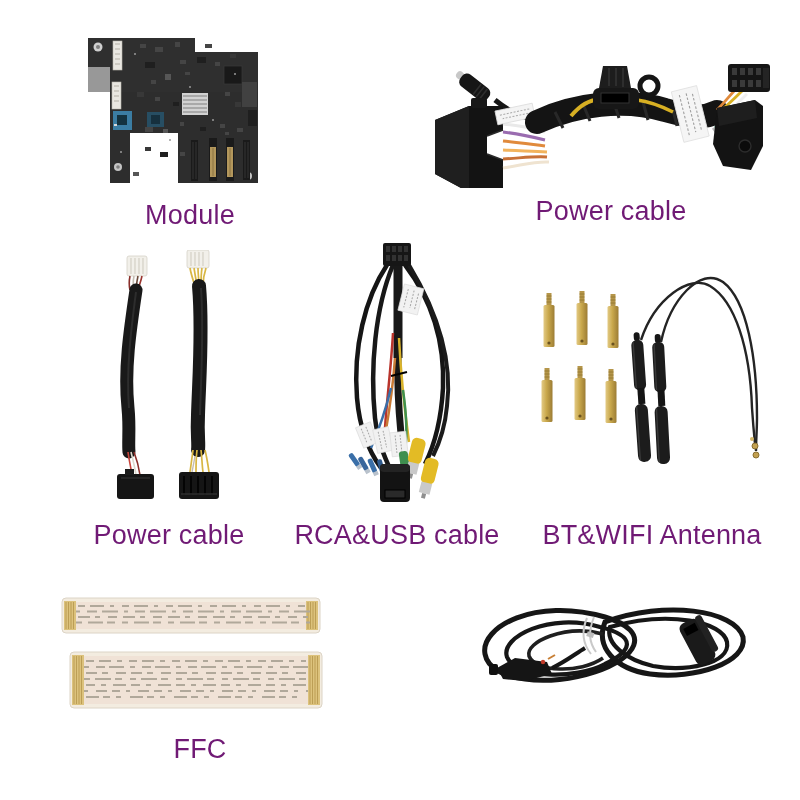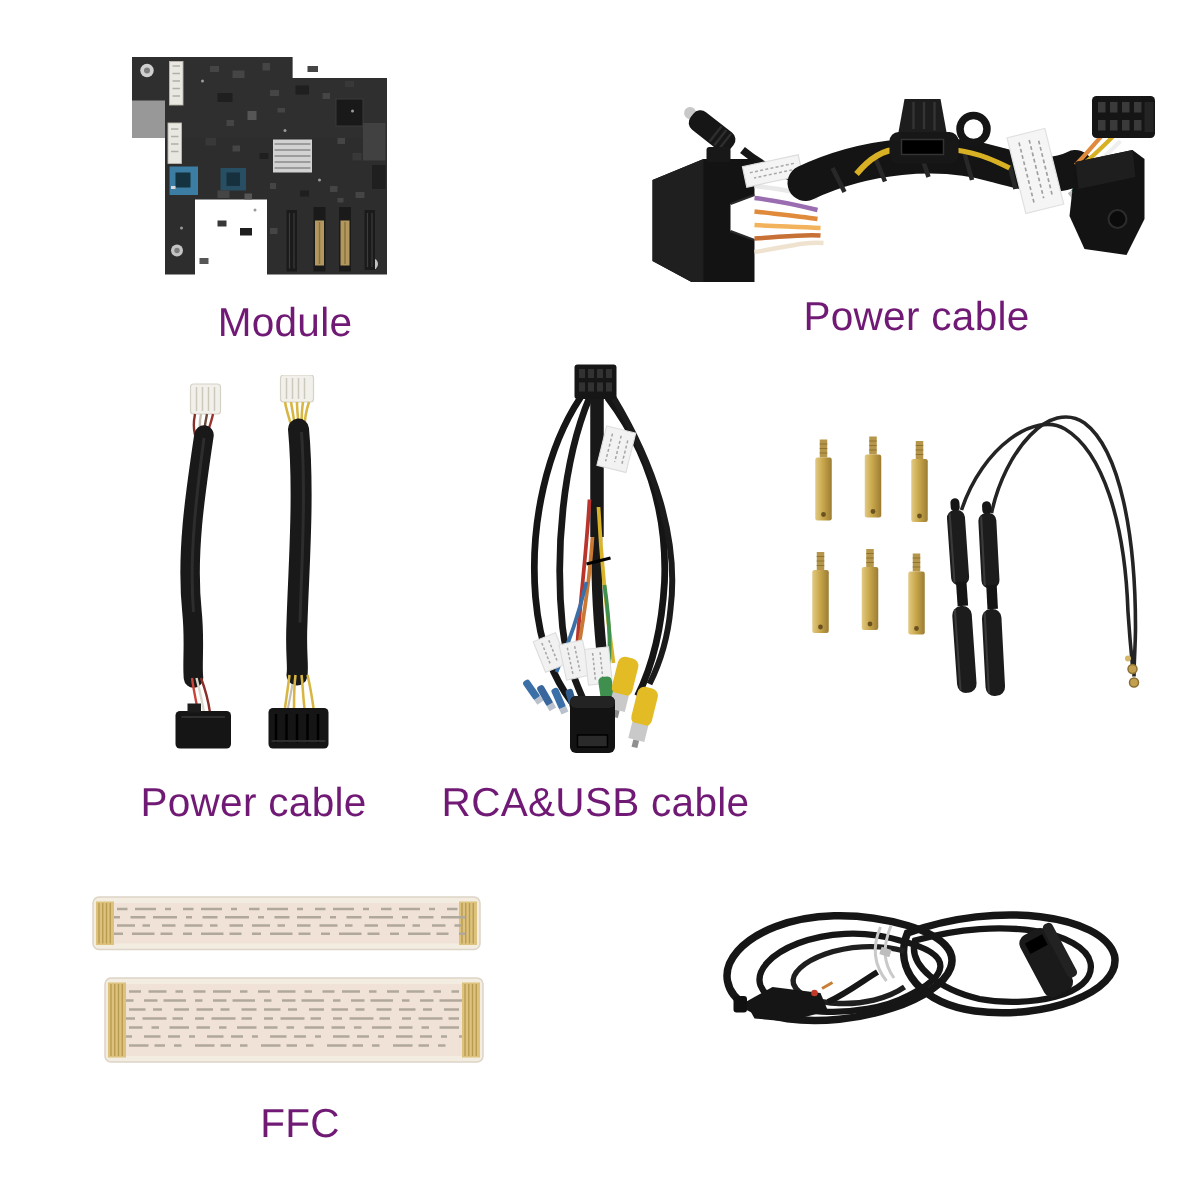--- a/index.html
+++ b/index.html
@@ -407,20 +407,21 @@
       <path d="M132,84 v46 M131,148 v54" stroke="#3a3a3a" stroke-width="1.4"></path>
     </g>
     <g transform="rotate(-3 156 142)">
       <rect x="153" y="76" width="6" height="9" rx="3" fill="#161616"></rect>
       <rect x="150" y="84" width="12" height="50" rx="5" fill="#1c1c1c"></rect>
       <rect x="153" y="132" width="7" height="16" fill="#141414"></rect>
       <rect x="149" y="148" width="13" height="58" rx="6" fill="#1c1c1c"></rect>
       <path d="M152,86 v46 M151,150 v54" stroke="#3a3a3a" stroke-width="1.4"></path>
     </g>
   </svg>
+  <div class="label" style="left:652px;top:521px">BT&amp;WIFI Antenna</div>
 
   <svg class="photo" style="left:60px;top:592px" width="270" height="124" viewBox="0 0 270 124">
 
     <g>
       <rect x="2" y="6" width="258" height="35" rx="4" fill="#f3ece0" stroke="#dcd4c6" stroke-width="1"></rect>
       <rect x="12" y="10" width="238" height="27" fill="#f0e2d6"></rect>
       <rect x="4" y="9" width="12" height="29" fill="#dcc27c"></rect>
       <path d="M6,10 v27 M8.5,10 v27 M11,10 v27 M13.5,10 v27" stroke="#b89a50" stroke-width="0.9"></path>
       <rect x="246" y="9" width="12" height="29" fill="#dcc27c"></rect>
       <path d="M248,10 v27 M250.5,10 v27 M253,10 v27 M255.5,10 v27" stroke="#b89a50" stroke-width="0.9"></path>

